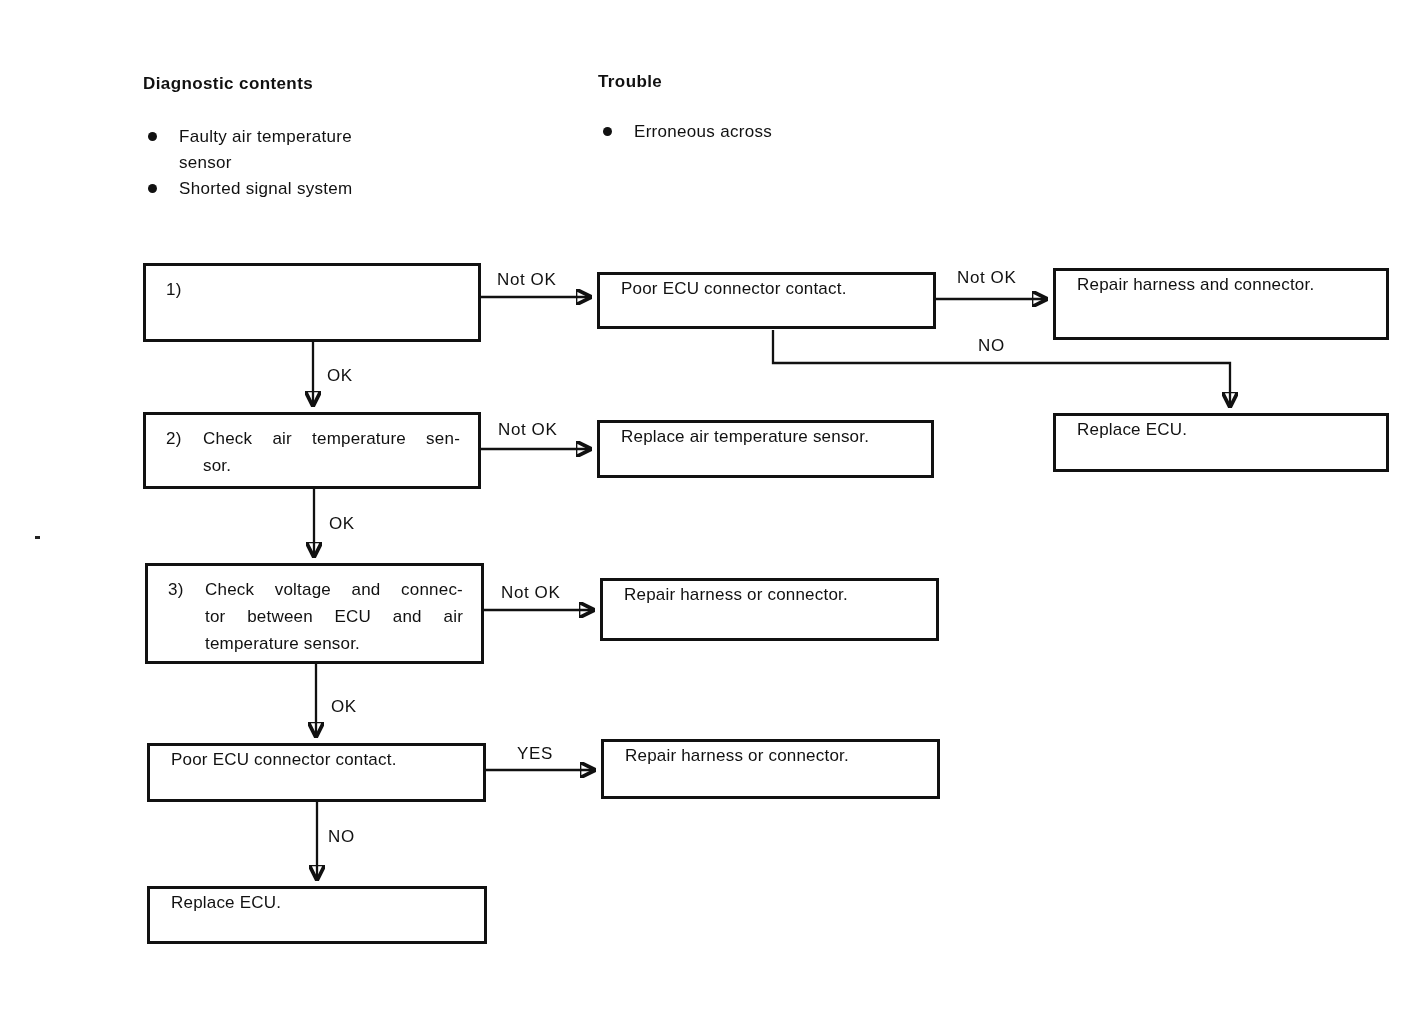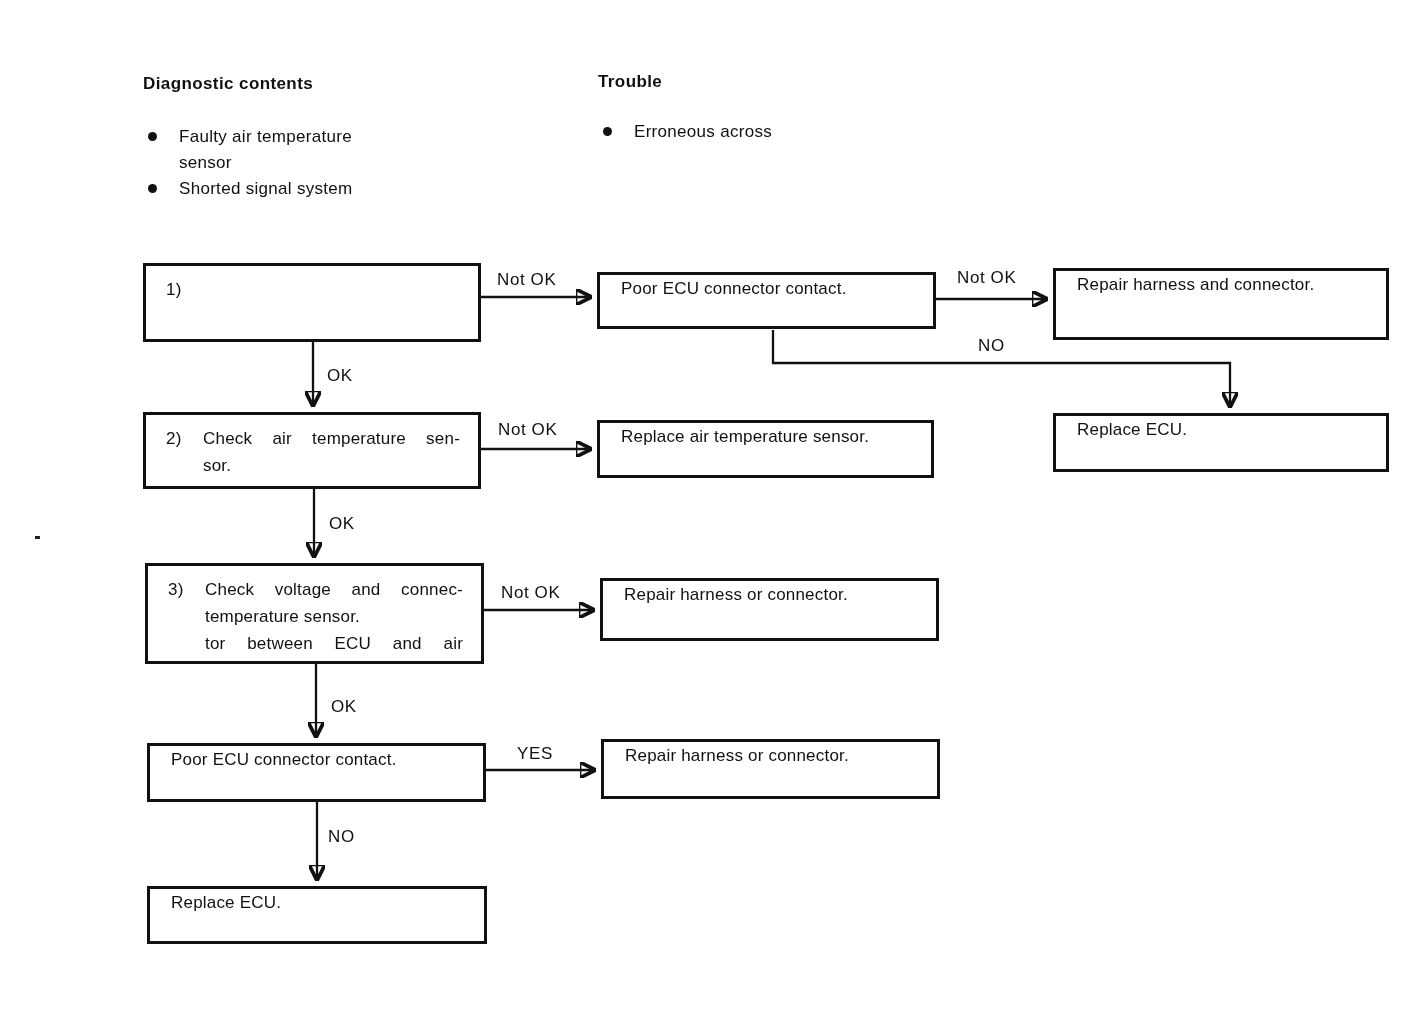--- a/index.html
+++ b/index.html
@@ -139,22 +139,22 @@
     <div class="btext">
       <span class="bline just">Check air temperature sen-</span>
       <span class="bline">sor.</span>
     </div>
   </div>
 
   <div class="fbox step" style="left:145px; top:563px; width:339px; height:101px;">
     <span class="num">3)</span>
     <div class="btext">
       <span class="bline just">Check voltage and connec-</span>
+      <span class="bline just">tor between ECU and air</span>
       <span class="bline">temperature sensor.</span>
-      <span class="bline just">tor between ECU and air</span>
     </div>
   </div>
 
   <div class="fbox single" style="left:147px; top:743px; width:339px; height:59px;">
     <span class="bline">Poor ECU connector contact.</span>
   </div>
 
   <div class="fbox single" style="left:147px; top:886px; width:340px; height:58px;">
     <span class="bline">Replace ECU.</span>
   </div>

